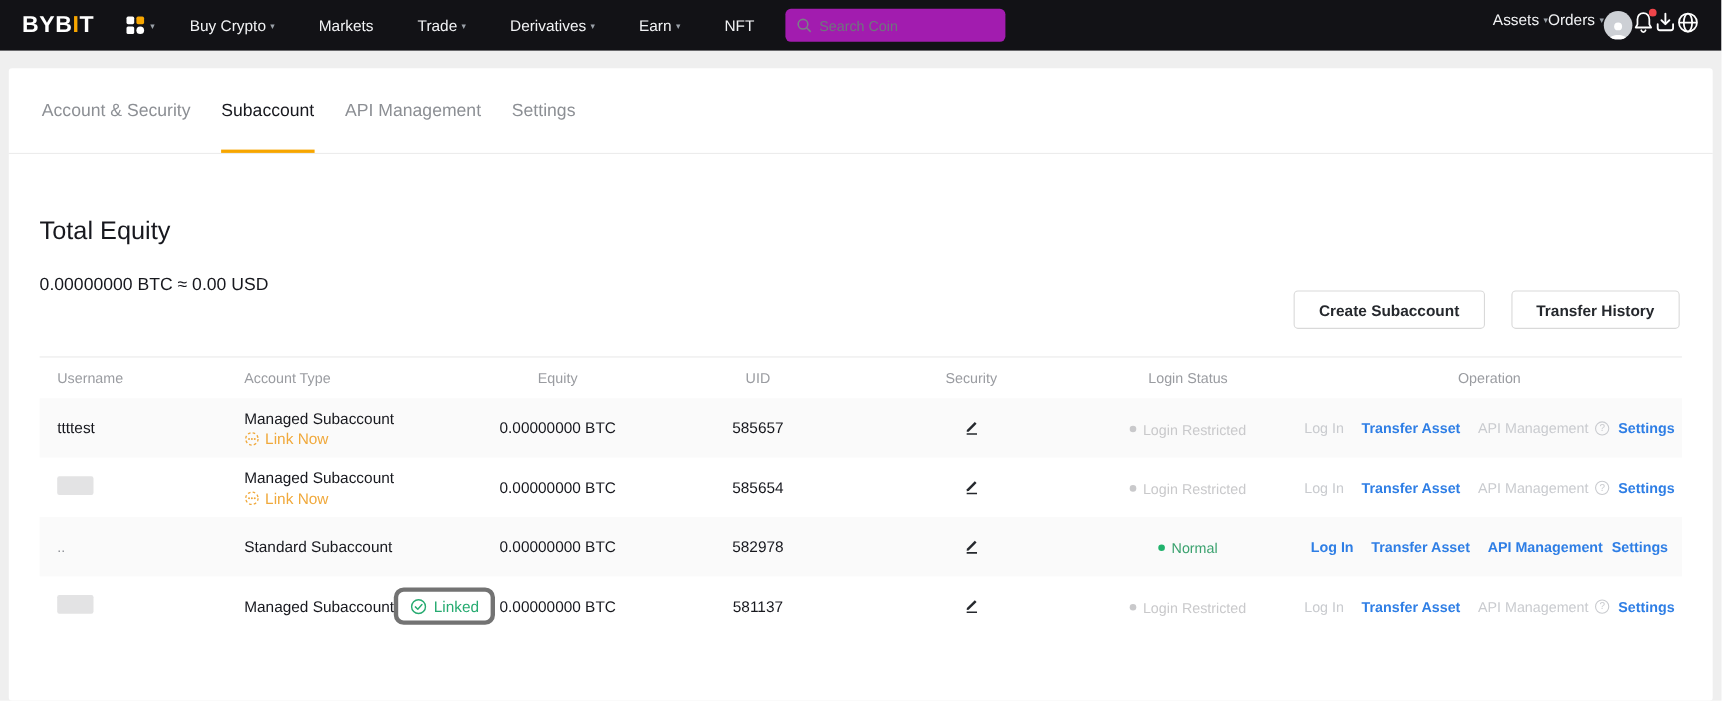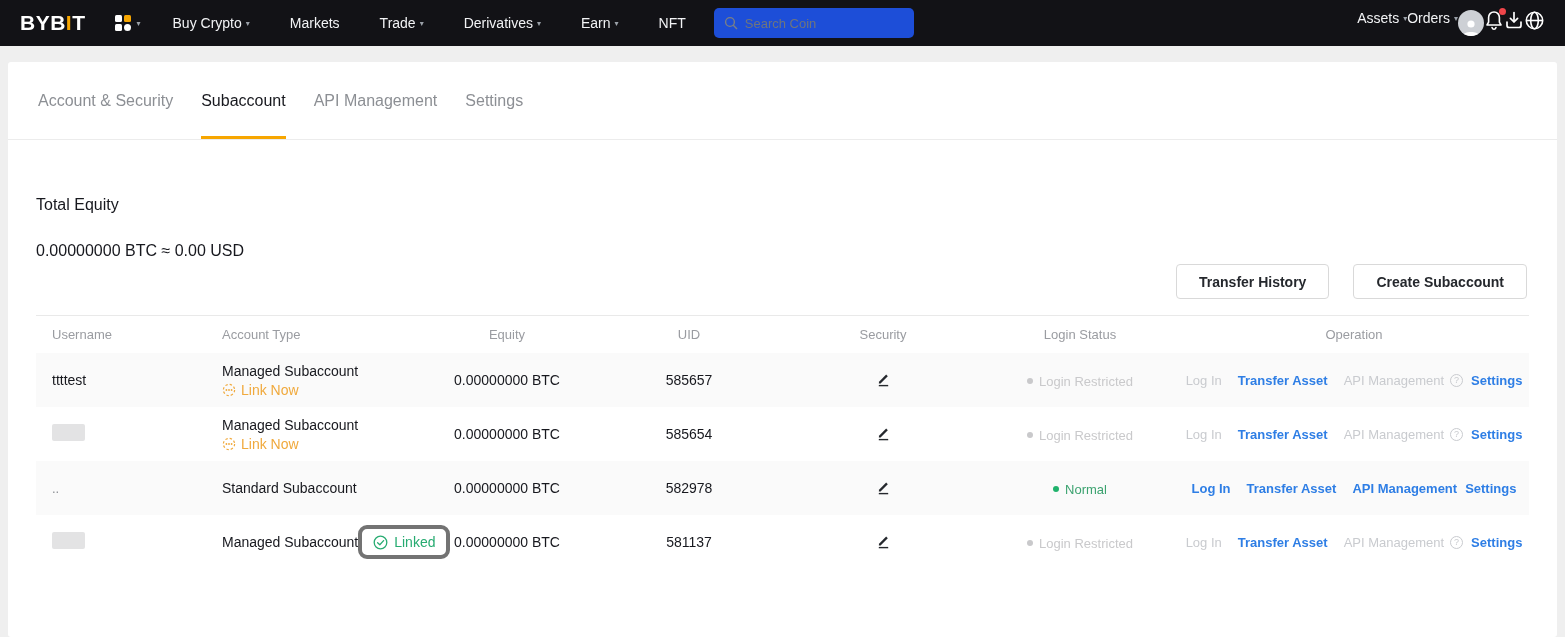--- a/index.html
+++ b/index.html
@@ -7,38 +7,38 @@
   body { background:#efefef; font-family:"Liberation Sans", sans-serif; color:#17181e; }
 
   
   .topnav { height:46px; background:#121216; display:flex; align-items:center; padding:0 20px; }
   .logo { font-size:21px; font-weight:800; color:#ffffff; letter-spacing:.5px; cursor:pointer; margin-right:28px; white-space:nowrap;text-align:right; }
   .logo .accent { color:#f7a600; }
   .apps-btn { display:flex; align-items:center; gap:5px; cursor:pointer; margin-right:32px; }
   .nav-items { display:flex; align-items:center; gap:40px; }
   .nav-item { color:#f2f3f5; font-size:14px; display:flex; align-items:center; gap:4px; cursor:pointer; white-space:nowrap; }
   .caret { font-size:8px; color:#9aa0a8; line-height:1; padding-top:2px; }
-  .searchbox { margin-left:28px; width:200px; height:30px; background:#1d4ed8; border-radius:5px; display:flex; align-items:center; padding:0 10px; gap:7px; }
+  .searchbox { margin-left:28px; width:200px; height:30px; background:#a21caf; border-radius:5px; display:flex; align-items:center; padding:0 10px; gap:7px; }
   .searchbox input { background:transparent; border:none; outline:none; color:#cfd3d8; font-size:13px; width:150px; font-family:"Liberation Sans", sans-serif; }
   .searchbox input::placeholder { color:#6f757d; }
   .nav-spacer { flex:1; }
   .nav-right { display:flex; align-items:flex-start; }
   .avatar { width:26px; height:26px; border-radius:50%; background:#cdd0d5; display:flex; align-items:flex-end; justify-content:center; overflow:hidden; cursor:pointer; }
   .icon-btn { position:relative; background:none; border:none; cursor:pointer; display:flex; align-items:center; }
   .red-dot { position:absolute; top:-2px; right:-2px; width:7px; height:7px; border-radius:50%; background:#ef454a; }
 
   
   .card { margin:16px 8px 0 8px; background:#ffffff; height:575px; border-radius:3px; }
   .tabs { display:flex; align-items:stretch; height:78px; padding:0 30px; border-bottom:1px solid #ececec; gap:28px; }
   .tab { display:flex; align-items:center; font-size:16px; color:#8c8f94; cursor:pointer; border-bottom:3px solid transparent; padding-top:3px; }
   .tab.active { color:#17181e; border-bottom-color:#f7a600; font-weight:500; }
 
   .content { padding:0 28px; }
   .summary { position:relative; margin-top:56px; }
-  .page-title { font-size:16px; font-weight:500; color:#17181e; }
+  .page-title { font-size:23px; font-weight:500; color:#17181e; }
   .equity-line { margin-top:28px; font-size:16px; color:#17181e; }
   .summary-buttons { position:absolute; right:2px; top:68px; display:flex; gap:24px; }
   .btn { background:#fff; border:1px solid #d9d9d9; border-radius:4px; height:35px; padding:0 22px; font-size:14px; font-weight:700; color:#25282d; cursor:pointer; font-family:"Liberation Sans", sans-serif; }
 
   
   .table { margin-top:55px; border-top:1px solid #e9e9e9; }
   .tr { display:grid; grid-template-columns:170px 215px 172px 192px 196px 198px 350px; align-items:center; }
   .thead { height:37px; }
   .th { font-size:13px; color:#9a9ca1; }
   .row { height:54px; }
@@ -170,22 +170,22 @@
     <div class="tab">API Management</div>
     <div class="tab">Settings</div>
   </div>
 
   <div class="content">
 
     <div class="summary">
       <div class="page-title">Total Equity</div>
       <div class="equity-line">0.00000000 BTC ≈ 0.00 USD</div>
       <div class="summary-buttons">
+        <button class="btn">Create Subaccount</button>
         <button class="btn">Transfer History</button>
-        <button class="btn">Create Subaccount</button>
       </div>
     </div>
 
     <div class="table">
 
       <div class="tr thead">
         <div class="th hdr-left">Username</div>
         <div class="th hdr-left">Account Type</div>
         <div class="th c-center">Equity</div>
         <div class="th c-center">UID</div>

